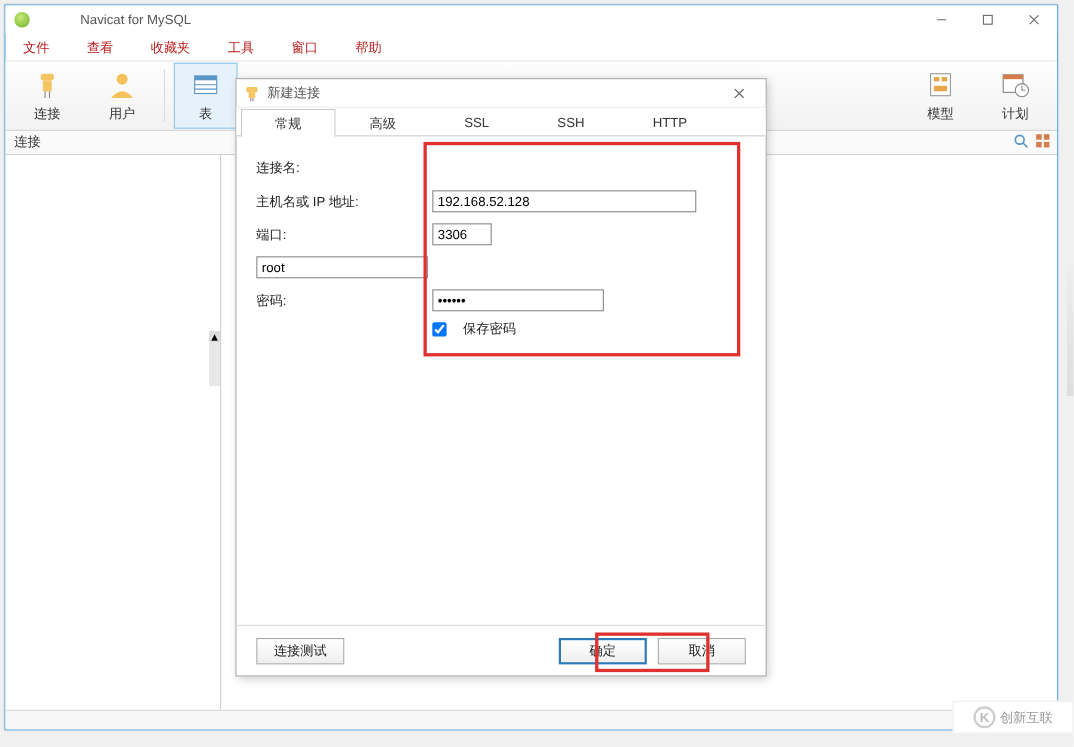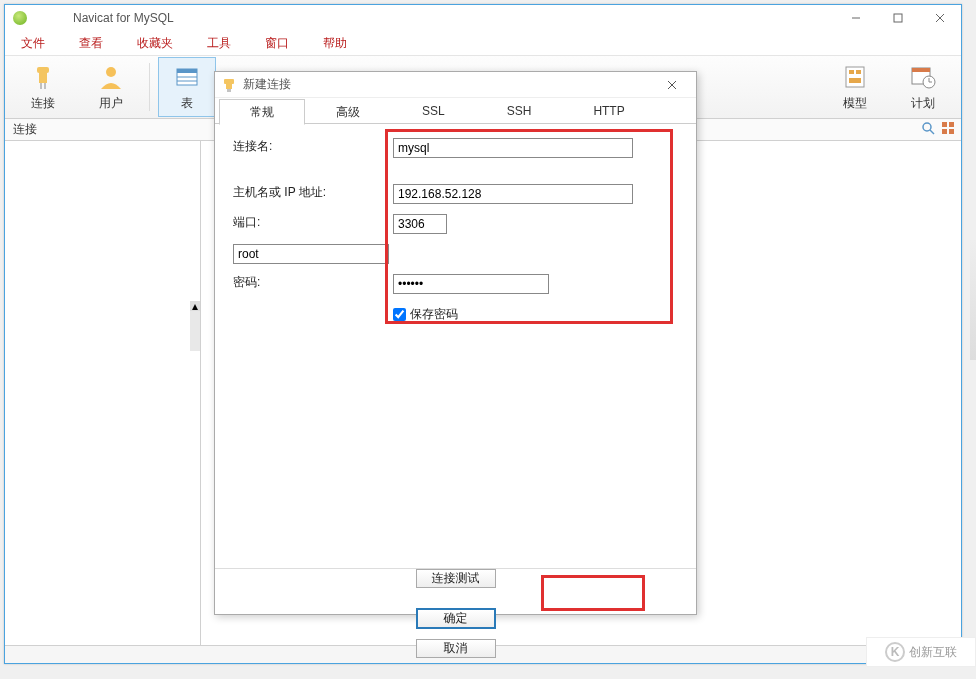--- a/index.html
+++ b/index.html
@@ -43,31 +43,31 @@
   .dlg-title .txt { color:#555; flex:1;}
   .dlg-close { width:36px; height:22px; display:flex; align-items:center; justify-content:center; color:#555;}
 
   .dlg-tabs { height: 26px; display: flex; padding-left: 4px; background:#fff; }
   .dlg-tab { padding: 4px 30px; border: 1px solid transparent; color:#333; position:relative; top:1px;}
   .dlg-tab.active { border:1px solid #ccc; border-bottom:1px solid #fff; background:#fff;}
   .dlg-tabs-border{ border-bottom:1px solid #ccc; margin-top:-1px;}
 
   .dlg-body { padding: 14px 18px 8px 18px; position:relative; height: calc(100% - 26px - 26px - 46px); }
   .highlight-box { position:absolute; left:170px; top:5px; width:288px; height:195px; border:3px solid #e03030; pointer-events:none;}
-  .form-row { display:flex; height:28px; margin-bottom:2px;}
-  .form-row.gap { margin-top:18px;}
+  .form-row { display:flex; align-items:center; height:28px; margin-bottom:2px;}
+  .form-row.gap { margin-top:3px;}
   .form-label { width: 160px; color:#222; }
   .form-input { border:1px solid #888; height:20px; padding:1px 4px; background:#fff; color:#000; }
   .w-full { width: 240px; }
   .w-port { width: 54px; }
   .w-user { width: 156px; }
-  .check-row { display:flex; align-items:center; margin-top:4px; padding-left:160px; gap:4px; color:#222;}
+  .check-row { display:flex; align-items:center; margin-top:4px; padding-left:160px; gap:15px; color:#222;}
   .check-row input{ margin:0;}
 
-  .dlg-footer { height: 46px; border-top: 1px solid #ddd; display:flex; align-items:center; padding: 0 18px; gap:10px; position:relative;flex-direction:column;}
+  .dlg-footer { height: 46px; border-top: 1px solid #ddd; display:flex; align-items:center; padding: 0 18px; gap:10px; position:relative;}
   .dlg-btn { width: 80px; height: 24px; border:1px solid #aaa; background: linear-gradient(#fff,#eee); display:flex; align-items:center; justify-content:center; color:#222;}
   .dlg-btn.primary { border:2px solid #2a7ab8; }
   .ok-highlight{ position:absolute; left:326px; top:6px; width:104px; height:36px; border:3px solid #e03030; pointer-events:none;}
   .footer-spacer{ flex:1;}
   
   .watermark{position:absolute; right:0; bottom:12px; width:110px; height:30px; background:#fff; display:flex;align-items:center;justify-content:center;gap:4px;color:#999;font-size:11px;border:1px solid #eee;}
   .watermark .circ{width:20px;height:20px;border:2px solid #ccc;border-radius:50%;display:flex;align-items:center;justify-content:center;font-weight:bold;color:#bbb;}
   .rightedge{position:absolute; right:0; top:240px; width:6px; height:120px; background:linear-gradient(#eee,#ddd);}
 </style>
 </head>
@@ -226,21 +226,20 @@
     <div class="dlg-tab">SSH</div>
     <div class="dlg-tab">HTTP</div>
   </div>
   <div class="dlg-tabs-border"></div>
 
   <div class="dlg-body">
     <div class="highlight-box"></div>
 
     <div class="form-row">
       <div class="form-label">连接名:</div>
-      <input class="form-input w-full" value="mysql" style="">
     </div>
 
     <div class="form-row gap">
       <div class="form-label">主机名或 IP 地址:</div>
       <input class="form-input w-full" value="192.168.52.128" style="">
     </div>
     <div class="form-row">
       <div class="form-label">端口:</div>
       <input class="form-input w-port" value="3306" style="">
     </div>

